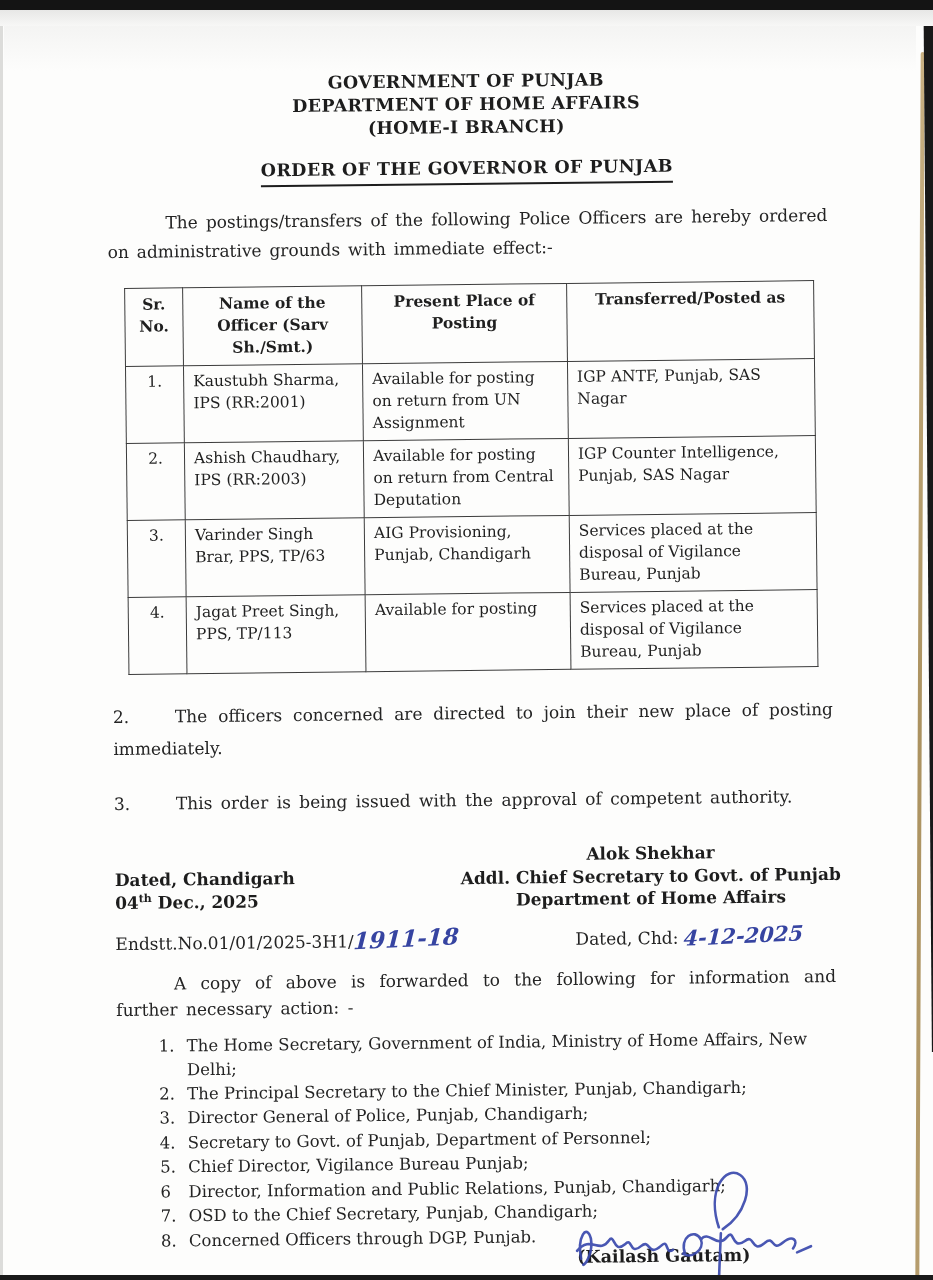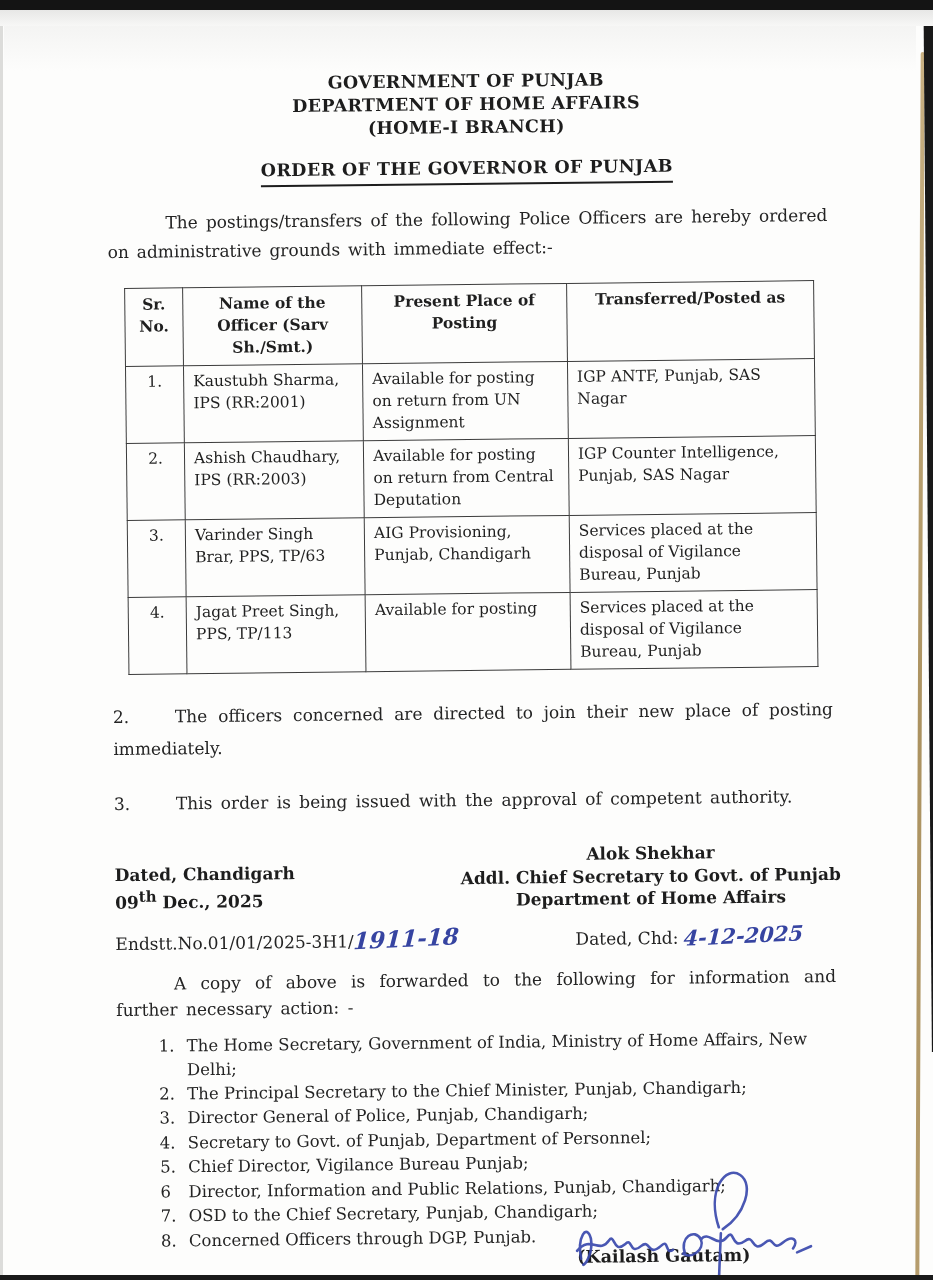--- a/index.html
+++ b/index.html
@@ -48,21 +48,21 @@
   td.sr-cell{text-align:center;}
   tr.row-tall td{height:66px;}
   tr.row-short td{height:44px;}
 
   .numbered{margin:26px 0 0 0;text-align:justify;word-spacing:3px;line-height:1.9;}
   .pnum{display:inline-block;width:62px;word-spacing:normal;}
 
   .sign-row{display:flex;justify-content:space-between;align-items:flex-end;margin-top:28px;}
   .sign-left{font-weight:bold;font-size:17px;line-height:1.35;color:#1d1d1d;padding-bottom:1px;}
   .sign-right{font-weight:bold;font-size:17px;line-height:1.33;text-align:center;color:#1d1d1d;margin-right:-6px;}
-  sup{font-size:15px;}
+  sup{font-size:11px;}
 
   .endstt-row{display:flex;justify-content:space-between;margin-top:16px;align-items:baseline;}
   .endstt-left{font-size:17px;}
   .endstt-right{font-size:17px;margin-right:32px;}
   .handwriting{
     color:#3644a1;font-size:23px;font-weight:bold;font-style:italic;
     display:inline-block;transform:rotate(-2deg) skewX(-6deg);letter-spacing:0px;line-height:0;
   }
   .hw-small{font-size:21px;}
 
@@ -139,21 +139,21 @@
     </tbody>
   </table>
 
   <p class="numbered"><span class="pnum">2.</span><span>The officers concerned are directed to join their new place of posting immediately.</span></p>
 
   <p class="numbered" style="margin-top:22px;"><span class="pnum">3.</span><span>This order is being issued with the approval of competent authority.</span></p>
 
   <div class="sign-row">
     <div class="sign-left">
       <div>Dated, Chandigarh</div>
-      <div><span>09</span><sup>th</sup><span> Dec., 2025</span></div>
+      <div><span>04</span><sup>th</sup><span> Dec., 2025</span></div>
     </div>
     <div class="sign-right">
       <div>Alok Shekhar</div>
       <div>Addl. Chief Secretary to Govt. of Punjab</div>
       <div>Department of Home Affairs</div>
     </div>
   </div>
 
   <div class="endstt-row">
     <div class="endstt-left"><span>Endstt.No.01/01/2025-3H1/</span><span class="handwriting">1911-18</span></div>

